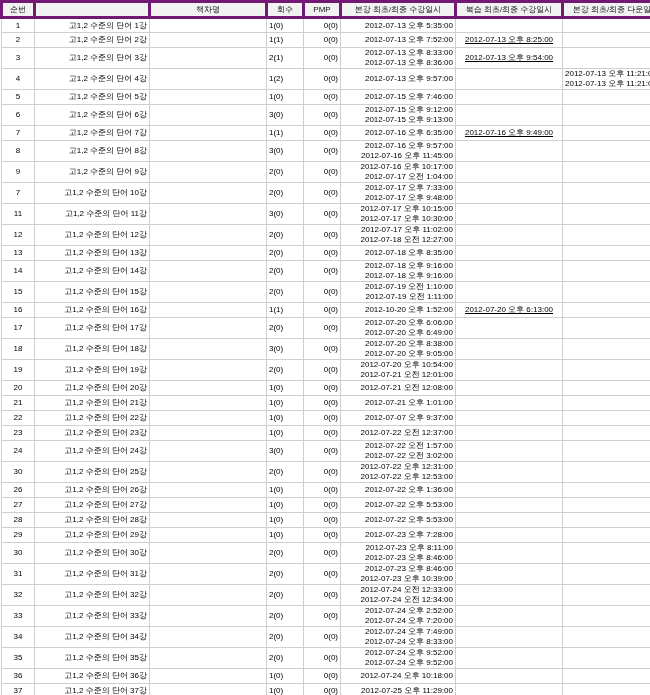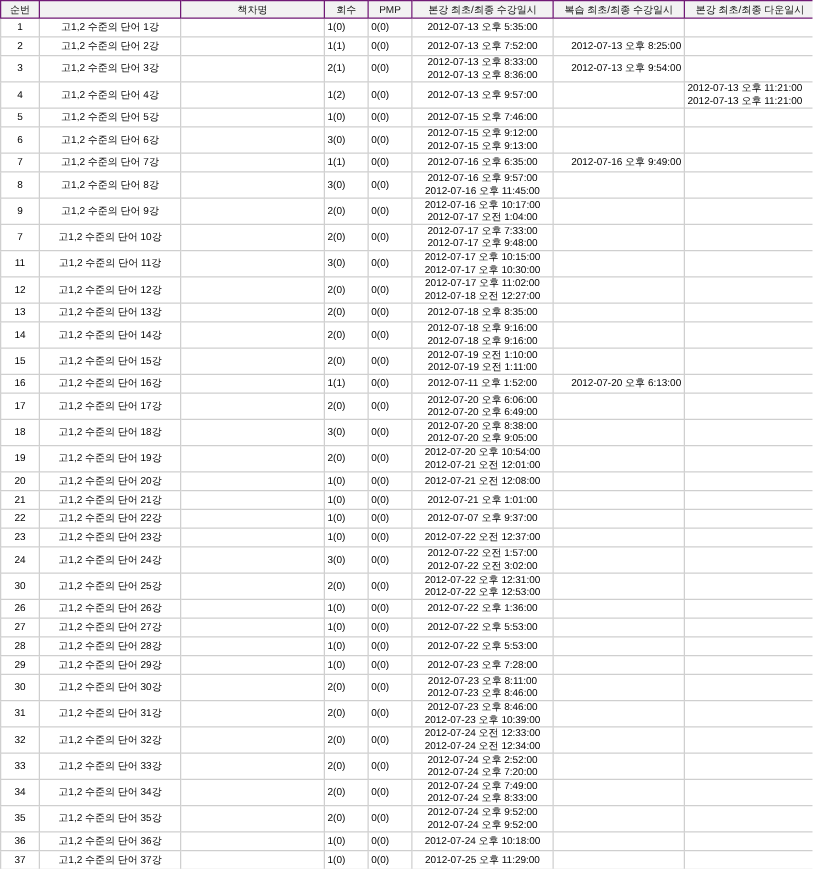--- a/index.html
+++ b/index.html
@@ -29,29 +29,29 @@
     line-height: 1.25;
     white-space: pre-line;
     overflow: hidden;
   }
   table.grid thead th {
     background: #f2f2f2;
     text-align: center;
     height: 13px;
     font-size: 8px;
     color: #111;
-    border: 1px solid #701a75;
+    border: 3px solid #701a75;
   }
   td.c-num { text-align: center; width: 26px; }
-  td.c-name { text-align: center; padding-left: 5px; width: 108px; }
+  td.c-name { text-align: right; padding-left: 5px; width: 108px; }
   td.c-blank1 { width: 110px; }
   td.c-cnt { width: 30px; }
-  td.c-pmp { text-align: left; width: 30px; margin-top: 23px; }
-  td.c-date1 { text-align: center; padding-left: 4px; width: 108px; }
-  td.c-date2 { text-align: right; padding-left: 4px; width: 100px; }
+  td.c-pmp { text-align: right; width: 30px; margin-top: 23px; }
+  td.c-date1 { text-align: right; padding-left: 4px; width: 108px; }
+  td.c-date2 { text-align: center; padding-left: 4px; width: 100px; text-decoration: underline; }
   td.c-date3 { text-align: left; padding-left: 4px; width: 100px; }
   tbody tr { height: 15px; }
 </style>
 </head>
 <body>
 
 <table class="grid">
   <thead>
     <tr>
       <th style="width:26px">순번</th>
@@ -225,21 +225,21 @@
 2012-07-19 오전 1:11:00</td>
         <td class="c-date2"></td>
         <td class="c-date3"></td>
       </tr>
       <tr>
         <td class="c-num">16</td>
         <td class="c-name">고1,2 수준의 단어 16강</td>
         <td class="c-blank1"></td>
         <td class="c-cnt">1(1)</td>
         <td class="c-pmp">0(0)</td>
-        <td class="c-date1">2012-07-11 오후 1:52:00</td>
+        <td class="c-date1">2012-10-20 오후 1:52:00</td>
         <td class="c-date2">2012-07-20 오후 6:13:00</td>
         <td class="c-date3"></td>
       </tr>
       <tr>
         <td class="c-num">17</td>
         <td class="c-name">고1,2 수준의 단어 17강</td>
         <td class="c-blank1"></td>
         <td class="c-cnt">2(0)</td>
         <td class="c-pmp">0(0)</td>
         <td class="c-date1">2012-07-20 오후 6:06:00

